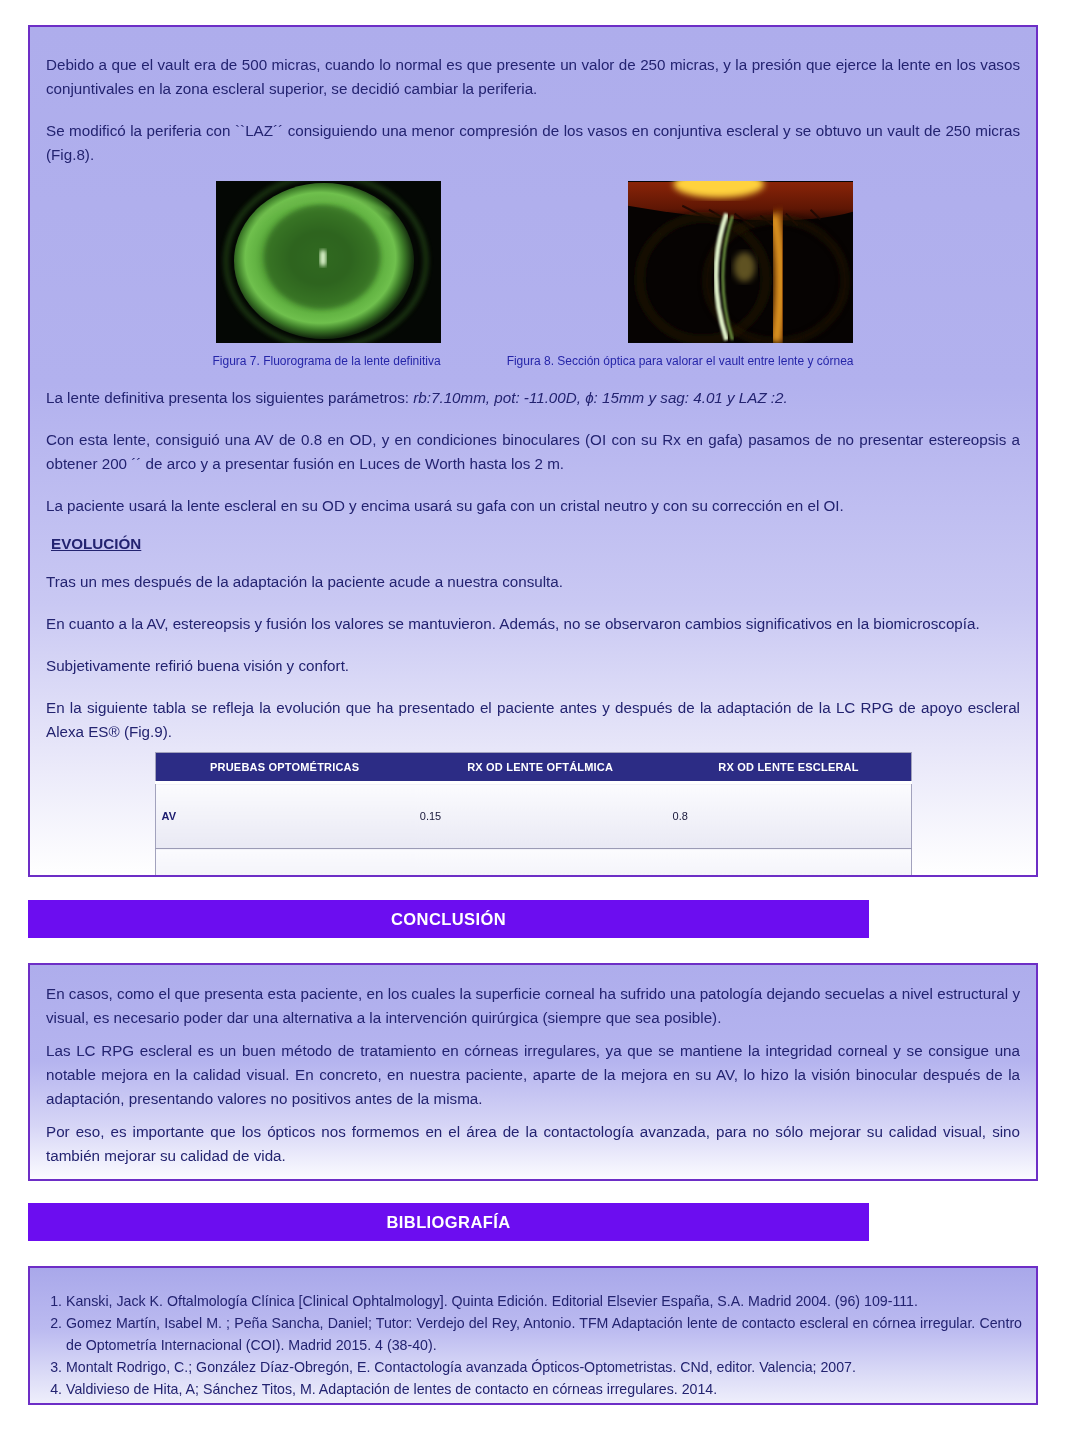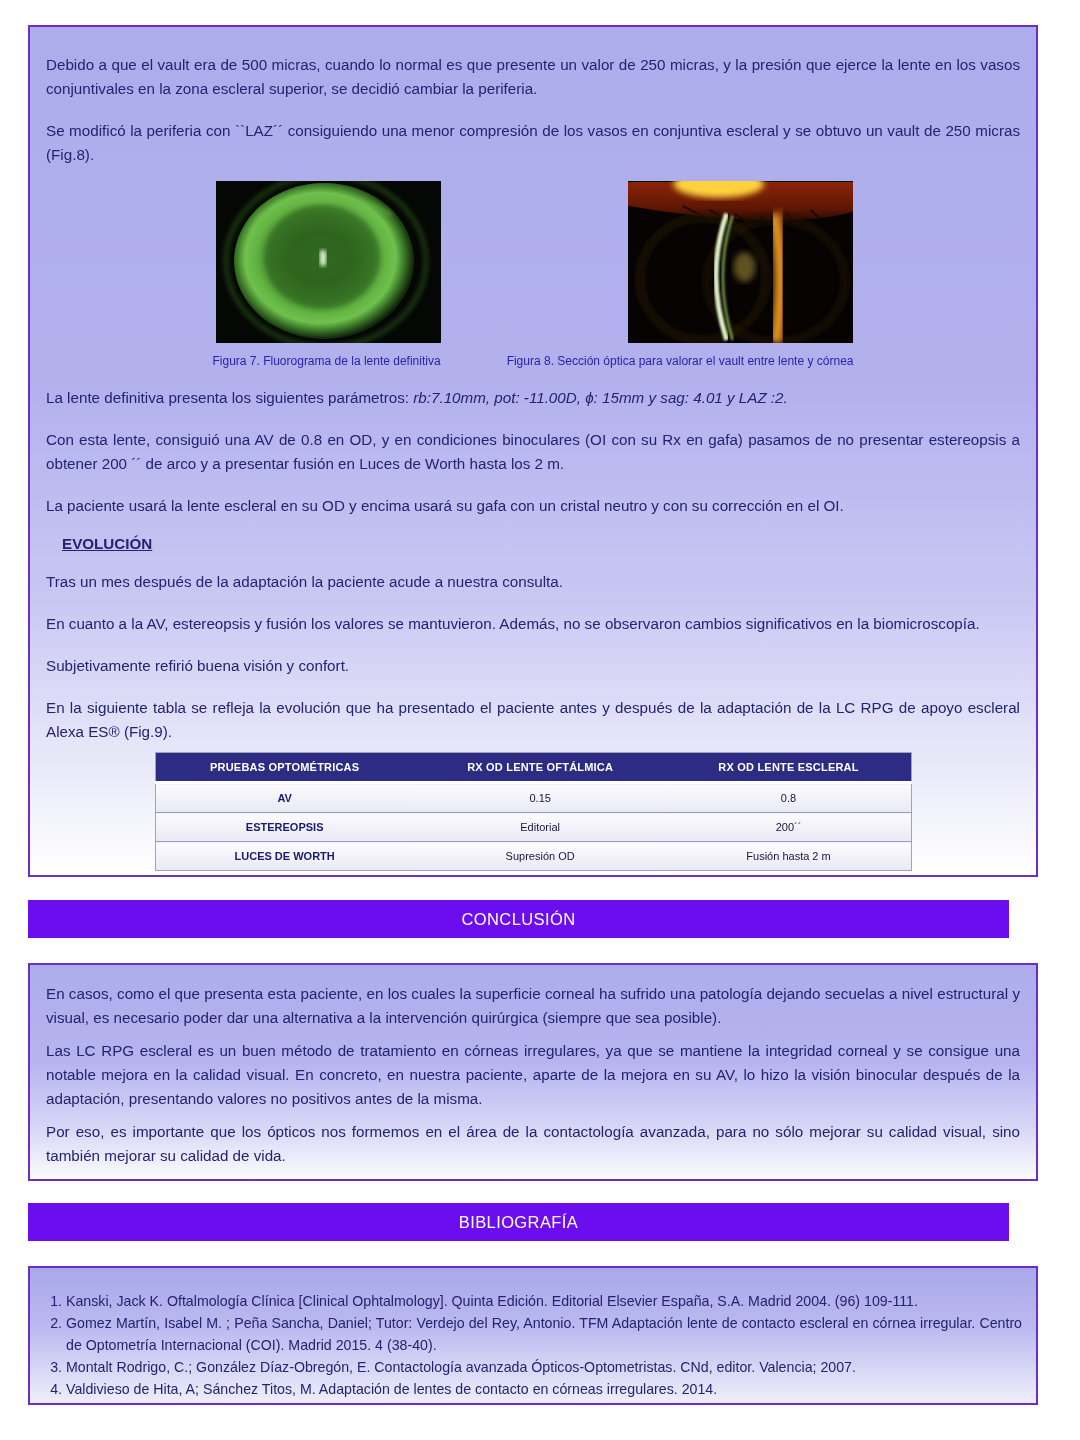--- a/index.html
+++ b/index.html
@@ -25,40 +25,40 @@
   .para i{font-style:italic;}
   .figs{display:flex;justify-content:center;gap:66px;margin-top:14px;}
   .figcol{display:flex;flex-direction:column;align-items:flex-end;}
   .imgbox{width:225px;height:162px;background:#050505;}
   .imgbox svg{display:block;width:100%;height:100%;}
   .cap{
     margin-top:11px;font-size:12px;color:#2525a8;white-space:nowrap;
     text-align:center;
   }
   .evo{
-    margin:17px 0 0 16px;font-size:15.2px;font-weight:bold;
+    margin:17px 0 0 5px;font-size:15.2px;font-weight:bold;
     text-decoration:underline;color:#232370;
   }
   .evotable{
     border-collapse:collapse;margin:8px auto 0 auto;width:757px;
     font-size:11px;border:1px solid #a2a2bd;
   }
   .evotable th{
     background:#2c2c85;color:#ffffff;font-weight:bold;
     padding:8px 6px;border-bottom:3px solid #ffffff;letter-spacing:.2px;
   }
   .evotable td{
     background:linear-gradient(180deg,#fbfbfe 0%,#e9e9f4 100%);
     border-top:1px solid #9b9bb5;color:#17173a;
-    padding:6px 6px;text-align:center;line-height:16px;
+    padding:24px 6px;line-height:16px;
   }
   .evotable td.rowhead{font-weight:bold;color:#1b1b6e;}
   .banner{
-    margin-left:28px;width:981px;height:38px;box-sizing:border-box;
-    background:#6c0df0;color:#ffffff;font-weight:normal;font-size:16.5px;
+    margin-left:28px;width:841px;height:38px;box-sizing:border-box;
+    background:#6c0df0;color:#ffffff;font-weight:bold;font-size:16.5px;
     display:flex;align-items:center;justify-content:center;letter-spacing:.4px;
   }
   #conclusion-banner{margin-top:23px;}
   #conclusion-panel{
     margin-top:25px;height:218px;padding:8px 16px 0 16px;
     background:linear-gradient(180deg,#aeadec 0%,#b5b4ef 45%,#d6d5f6 75%,#fbfbff 100%);
     overflow:hidden;
   }
   #conclusion-panel .para{margin-top:9px;}
   #bibliography-banner{margin-top:22px;}

